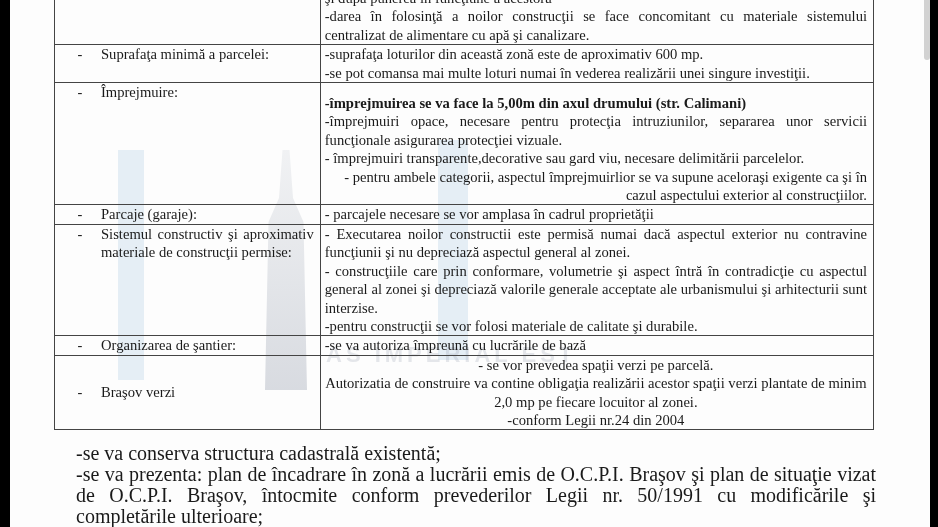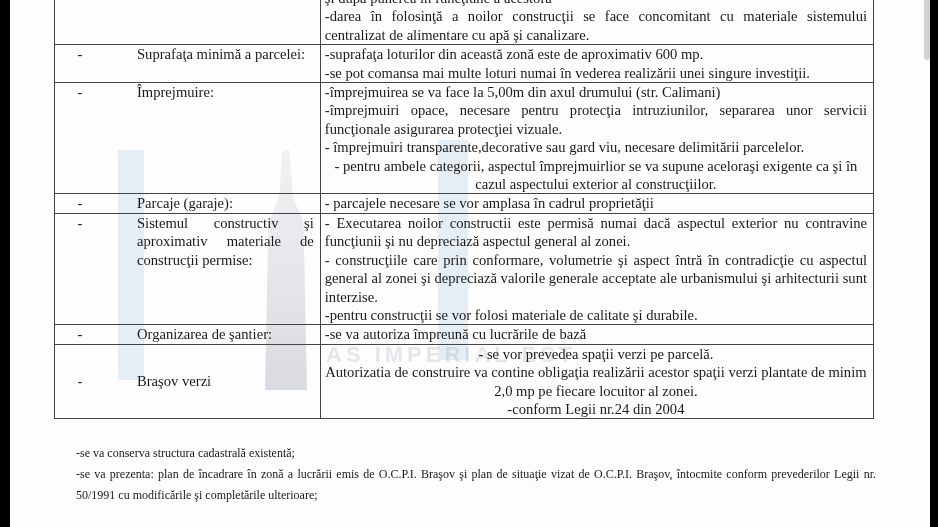--- a/index.html
+++ b/index.html
@@ -28,27 +28,27 @@
     }
     table.doc {
       position: absolute; left: 44px; top: -12px; width: 820px;
       border-collapse: collapse; font-size: 14.6px; line-height: 18.4px;
     }
     table.doc td { border: 1px solid #444; vertical-align: top; padding: 0 6px 0 4px; }
     td.label-cell { width: 266px; padding-left: 0; }
     td.value-cell { width: 554px; text-align: justify; }
     .label-wrap { display: flex; }
     .dash { width: 42px; text-align: center; flex: none; }
-    .label-text { flex: 1; margin-left: 36px; }
+    .label-text { flex: 1; }
     .line { display: block; }
-    .bold { font-weight: normal; }
+    .bold { font-weight: bold; margin-top: 11px; }
     .vmid td.label-cell { vertical-align: middle; }
     .notes {
       position: absolute; left: 66px; top: 443px; width: 800px;
-      font-size: 12px; line-height: 21px; text-align: justify;
+      font-size: 20px; line-height: 21px; text-align: justify;
     }
     .notes .note { display: block; }
   </style>
 </head>
 <body>
 
 <div class="page">
 
   <div class="watermark" style="left:16px;top:0;width:920px;height:527px;">
     <div class="wm-bar" style="left:92px;top:150px;width:26px;height:230px;"></div>
@@ -90,21 +90,21 @@
         <td class="label-cell">
           <div class="label-wrap">
             <span class="dash">-</span>
             <span class="label-text">Împrejmuire:</span>
           </div>
         </td>
         <td class="value-cell">
           <span class="line bold">-împrejmuirea se va face la 5,00m din axul drumului (str. Calimani)</span>
           <span class="line">-împrejmuiri opace, necesare pentru protecţia intruziunilor, separarea unor servicii funcţionale asigurarea protecţiei vizuale.</span>
           <span class="line">- împrejmuiri transparente,decorative sau gard viu, necesare delimitării parcelelor.</span>
-          <span class="line" style="text-align:center">- pentru ambele categorii, aspectul împrejmuirlior se va supune aceloraşi exigente ca şi în cazul aspectului exterior al construcţiilor.</span>
+          <span class="line" style="text-align:right">- pentru ambele categorii, aspectul împrejmuirlior se va supune aceloraşi exigente ca şi în cazul aspectului exterior al construcţiilor.</span>
         </td>
       </tr>
 
       <tr>
         <td class="label-cell">
           <div class="label-wrap">
             <span class="dash">-</span>
             <span class="label-text">Parcaje (garaje):</span>
           </div>
         </td>

